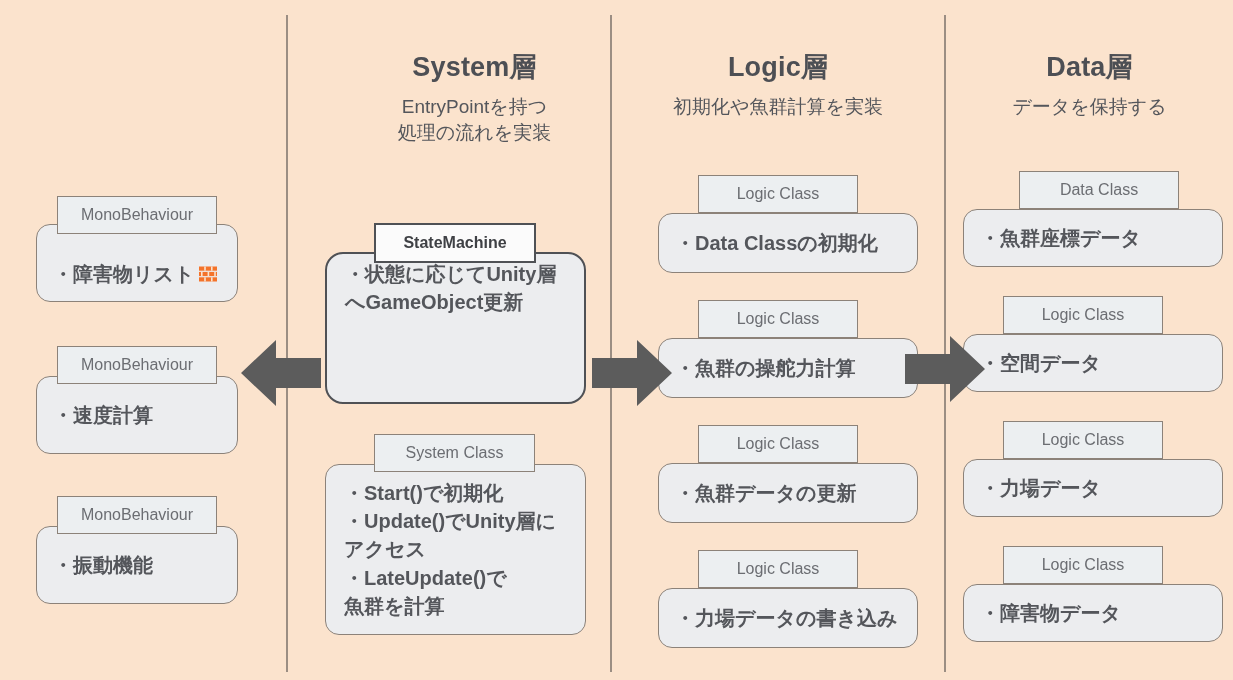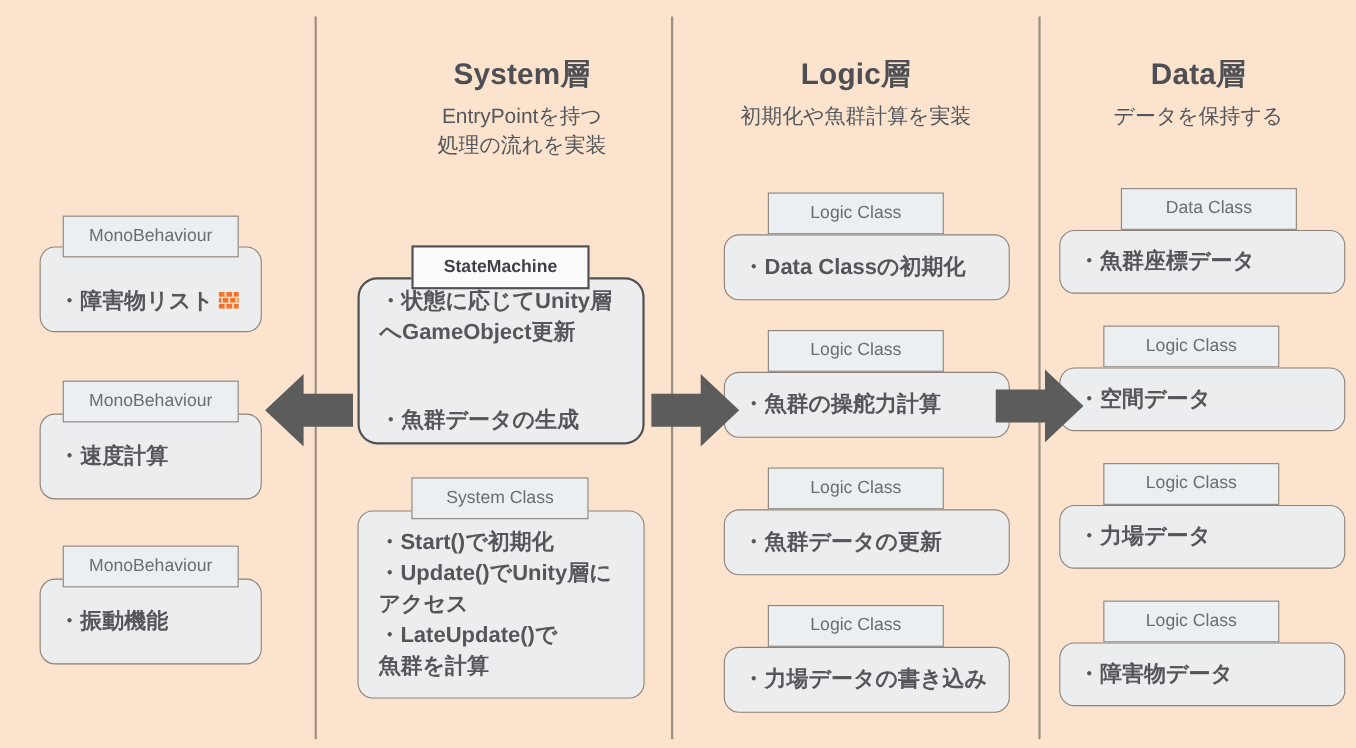--- a/index.html
+++ b/index.html
@@ -184,21 +184,20 @@
 処理の流れを実装</div>
   </div>
 
   <div class="card emph" style="left:0px; top:0px;">
     <div class="card-tab" style="left:374px; top:223px; width:162px; height:40px;justify-content:center;">
       <span>StateMachine</span>
     </div>
     <div class="card-body" style="left:325px; top:252px; width:261px; height:152px; padding-left:18px;">
       <div class="card-line">・状態に応じてUnity層
   へGameObject更新</div>
-      <div class="card-line gap">・魚群データの生成</div>
     </div>
   </div>
 
   <div class="card" style="left:0px; top:0px;">
     <div class="card-tab" style="left:374px; top:434px; width:161px;">
       <span>System Class</span>
     </div>
     <div class="card-body" style="left:325px; top:464px; width:261px; height:171px; padding-left:18px;">
       <div class="card-line">・Start()で初期化
 ・Update()でUnity層に

